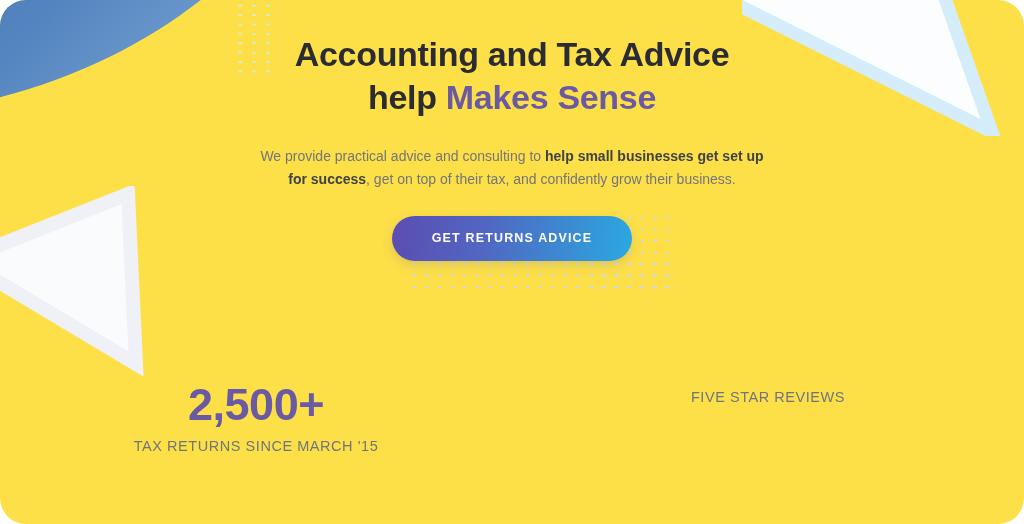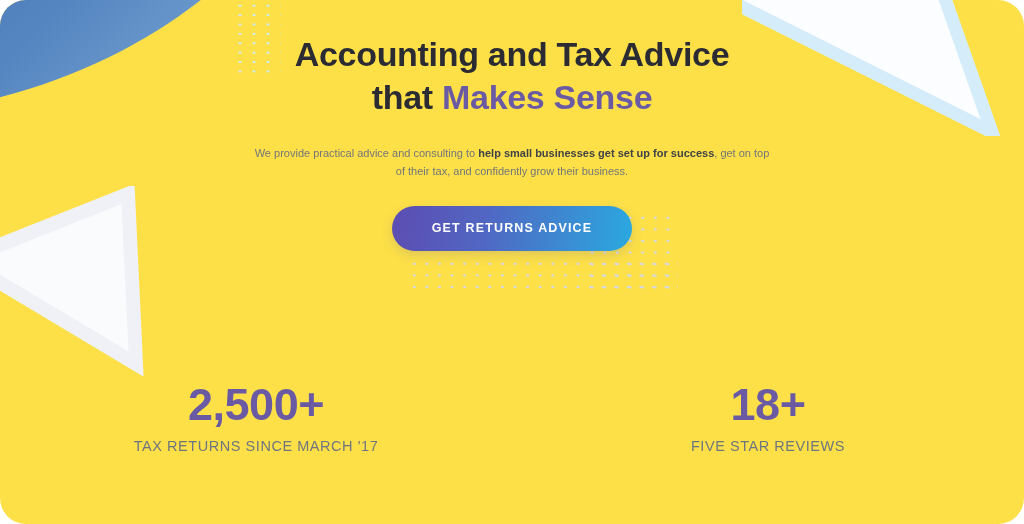--- a/index.html
+++ b/index.html
@@ -64,21 +64,21 @@
     line-height:1.27;
     font-weight:bold;
     color:#2b2b33;
     letter-spacing:-0.3px;
   }
   .headline .accent { color:#6a5aa4; }
 
   .subhead {
     margin:26px auto 0;
     width:520px;
-    font-size:11px;
+    font-size:14px;
     line-height:1.62;
     color:#72757c;
     font-weight:400;
   }
   .subhead b { color:#3f4249; font-weight:bold; }
 
   .cta-wrap { margin-top:25px; }
   .cta {
     display:inline-block;
     padding:15px 40px 16px;
@@ -142,36 +142,35 @@
     <path d="M2,74 L168,8 L176,178 Z" stroke="#f0f1f6" stroke-width="14" fill="#fafbfd"></path>
   </svg>
 
   <div class="dots dots-blue"></div>
   <div class="dots dots-gray-right"></div>
   <div class="dots dots-gray-bottom"></div>
 
   <div class="hero">
     <h1 class="headline">
       <span>Accounting and Tax Advice</span><br>
-      <span>that </span><span class="accent">Makes Sense</span>
+      <span>help </span><span class="accent">Makes Sense</span>
     </h1>
 
     <p class="subhead">
       <span>We provide practical advice and consulting to </span><b>help small businesses get set up for success</b><span>, get on top of their tax, and confidently grow their business.</span>
     </p>
 
     <div class="cta-wrap">
       <button class="cta">GET RETURNS ADVICE</button>
     </div>
   </div>
 
   <div class="stats">
     <div class="stat">
       <div class="stat-value">2,500+</div>
-      <div class="stat-label">TAX RETURNS SINCE MARCH '17</div>
+      <div class="stat-label">TAX RETURNS SINCE MARCH '15</div>
     </div>
     <div class="stat">
-      <div class="stat-value">18+</div>
       <div class="stat-label">FIVE STAR REVIEWS</div>
     </div>
   </div>
 
 </div>
 
 </body></html>

